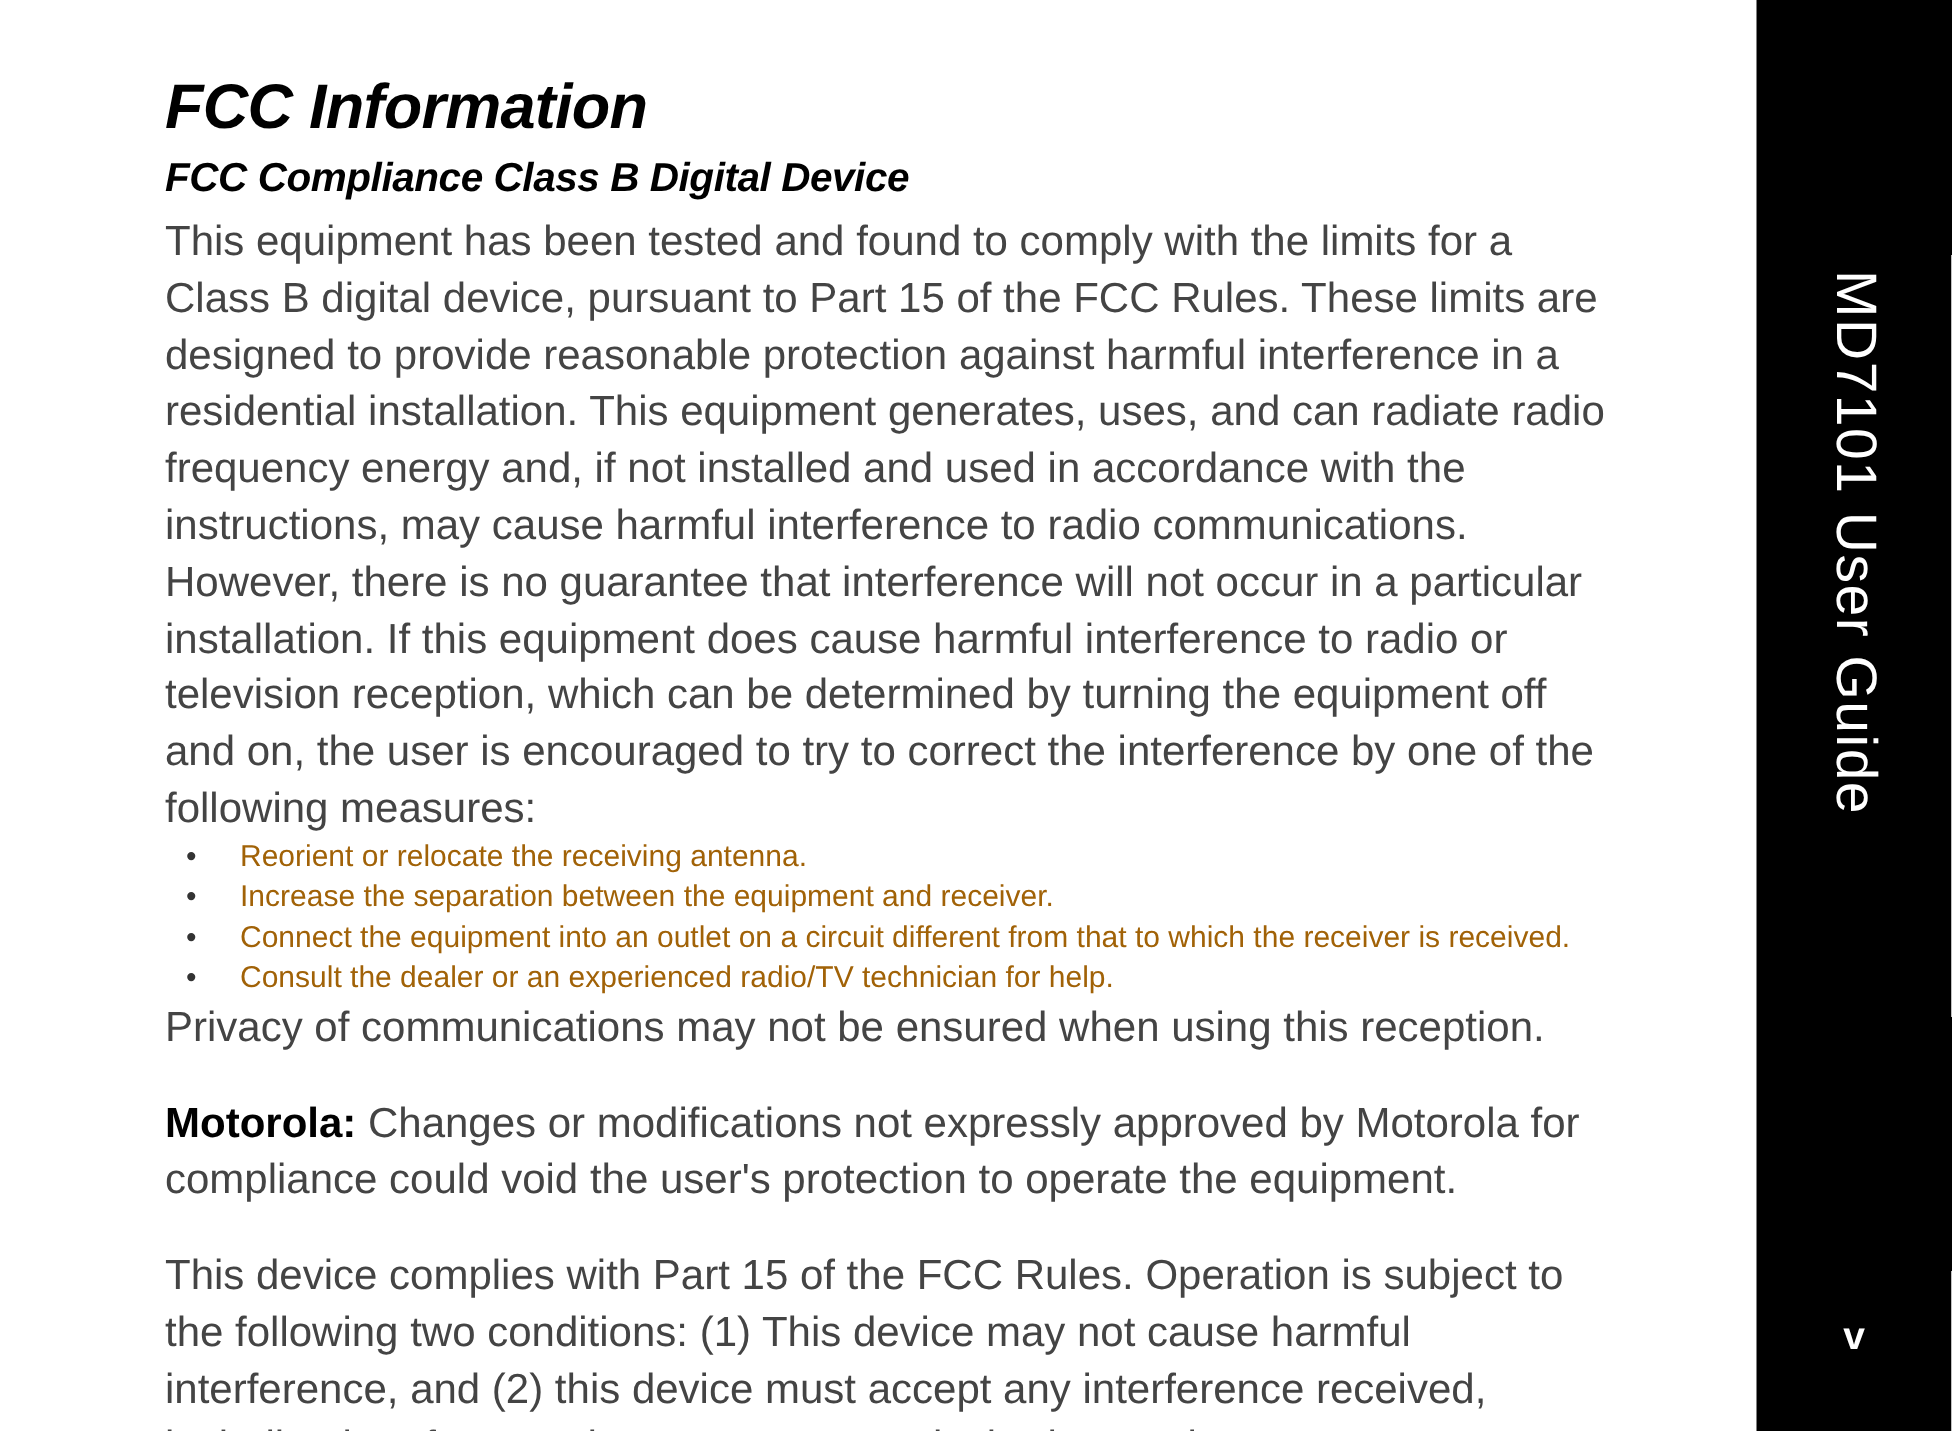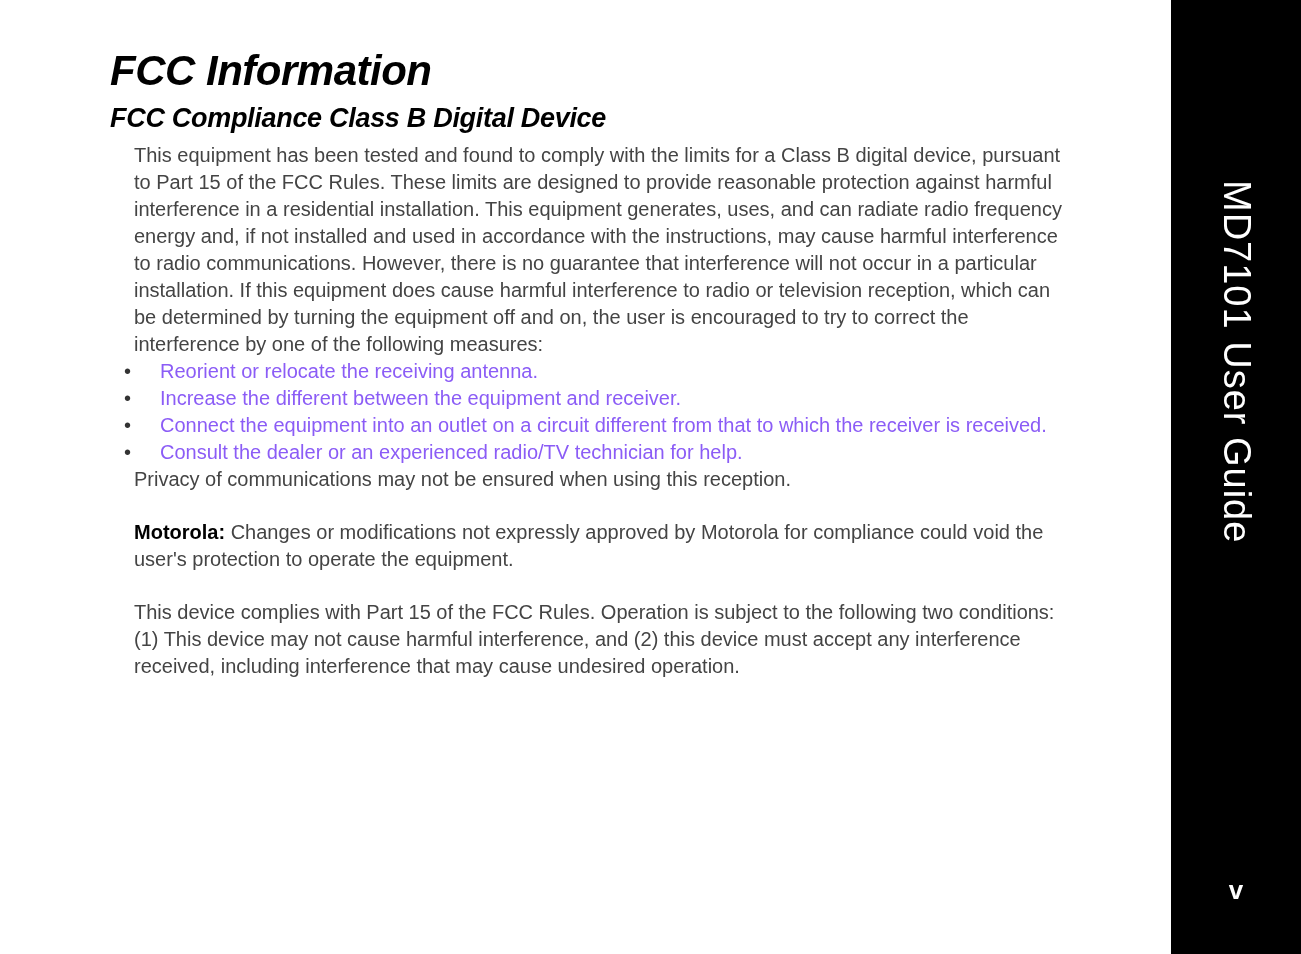--- a/index.html
+++ b/index.html
@@ -30,33 +30,32 @@
     }
     .subtitle {
       font-size: 27px;
       font-weight: bold;
       font-style: italic;
       color: #000;
       margin-bottom: 8px;
       letter-spacing: -0.3px;
     }
     .body-text {
-      font-size: 20px;
+      font-size: 28px;
       color: #444;
       line-height: 1.35;
       margin-bottom: 0;
-      margin-left: 24px;
     }
     .bullet-list {
       list-style: none;
       padding-left: 0;
     }
     .bullet-item {
       font-size: 20px;
-      color: #8b5cf6;
+      color: #a16207;
       line-height: 1.35;
       padding-left: 50px;
       position: relative;
     }
     .bullet-item::before {
       content: "•";
       position: absolute;
       left: 14px;
       top: 0;
       font-size: 20px;
@@ -102,21 +101,21 @@
   </style>
 </head>
 <body>
 
 <div class="page-content">
   <h1 class="title">FCC Information</h1>
   <h2 class="subtitle">FCC Compliance Class B Digital Device</h2>
   <p class="body-text">This equipment has been tested and found to comply with the limits for a Class B digital device, pursuant to Part 15 of the FCC Rules. These limits are designed to provide reasonable protection against harmful interference in a residential installation. This equipment generates, uses, and can radiate radio frequency energy and, if not installed and used in accordance with the instructions, may cause harmful interference to radio communications. However, there is no guarantee that interference will not occur in a particular installation. If this equipment does cause harmful interference to radio or television reception, which can be determined by turning the equipment off and on, the user is encouraged to try to correct the interference by one of the following measures:</p>
   <ul class="bullet-list">
     <li class="bullet-item">Reorient or relocate the receiving antenna.</li>
-    <li class="bullet-item">Increase the different between the equipment and receiver.</li>
+    <li class="bullet-item">Increase the separation between the equipment and receiver.</li>
     <li class="bullet-item">Connect the equipment into an outlet on a circuit different from that to which the receiver is received.</li>
     <li class="bullet-item">Consult the dealer or an experienced radio/TV technician for help.</li>
   </ul>
   <p class="body-text">Privacy of communications may not be ensured when using this reception.</p>
   <div class="spacer"></div>
   <p class="body-text">
     <span class="caution-label">Motorola:</span><span> Changes or modifications not expressly approved by Motorola for compliance could void the user's protection to operate the equipment.</span>
   </p>
   <div class="spacer"></div>
   <p class="body-text">This device complies with Part 15 of the FCC Rules. Operation is subject to the following two conditions: (1) This device may not cause harmful interference, and (2) this device must accept any interference received, including interference that may cause undesired operation.</p>

